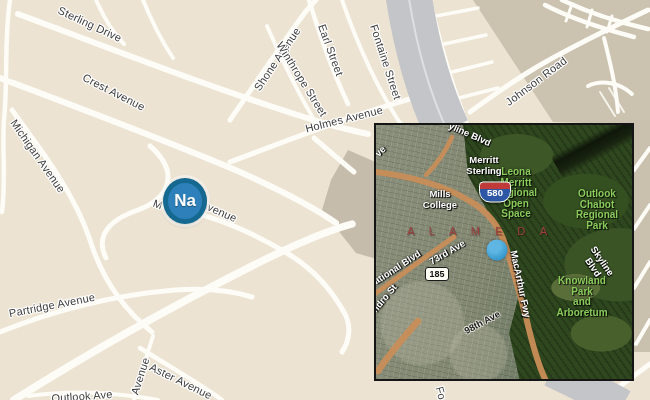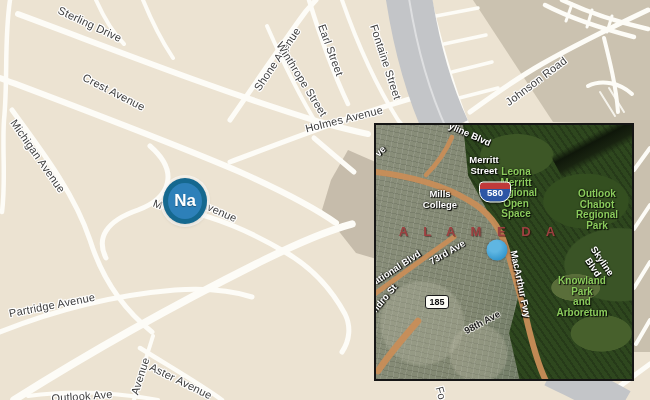--- a/index.html
+++ b/index.html
@@ -53,31 +53,31 @@
   .sat-ravine{position:absolute;left:175px;top:-8px;width:95px;height:55px;
     transform:rotate(-28deg);
     background:linear-gradient(to bottom,transparent 28%,#0f170a 42%,#182310 60%,transparent 74%);}
 
   .ilbl{position:absolute;color:#fff;font-weight:bold;font-size:9.5px;white-space:pre-line;
         text-align:center;transform:translate(-50%,-50%);
         text-shadow:0 0 2px #000,1px 1px 1px #000;}
   .iglbl{position:absolute;color:#8bcb5c;font-weight:bold;font-size:10px;line-height:10.5px;
         white-space:pre-line;text-align:center;transform:translate(-50%,-50%);
         text-shadow:1px 1px 1px rgba(0,0,0,.85),0 0 2px rgba(0,0,0,.7);}
-  .alameda{position:absolute;color:#9c4040;font-weight:bold;font-size:13px;white-space:nowrap;
+  .alameda{position:absolute;color:#9c4040;font-weight:normal;font-size:11px;white-space:nowrap;
         transform:translate(-50%,-50%);letter-spacing:6px;
         text-shadow:1px 1px 1px rgba(40,0,0,.45);}
   .idark{color:#1d1d1d;text-shadow:1px 0 0 #e8e8e0,-1px 0 0 #e8e8e0,0 1px 0 #e8e8e0,0 -1px 0 #e8e8e0;}
 
   .shield580{position:absolute;left:87px;top:67px;width:32px;height:21px;
     transform:translate(-50%,-50%);border:1.5px solid #fff;border-radius:4px 4px 11px 11px;
     background:linear-gradient(#c03a3a 0 32%,#2d56a5 32% 100%);
     display:flex;align-items:center;justify-content:center;
     color:#fff;font-weight:bold;font-size:9.5px;box-shadow:0 1px 2px rgba(0,0,0,.5);margin-left:32px;}
-  .shield185{position:absolute;left:61px;top:177px;width:24px;height:14px;
+  .shield185{position:absolute;left:61px;top:149px;width:24px;height:14px;
     transform:translate(-50%,-50%);border:1.5px solid #1a1a1a;border-radius:3px;
     background:#fdfdf6;display:flex;align-items:center;justify-content:center;
     color:#111;font-weight:bold;font-size:9px;}
   .inset-dot{position:absolute;left:121px;top:125px;width:21px;height:21px;
     transform:translate(-50%,-50%);border-radius:50%;
     background:radial-gradient(circle at 38% 32%,#5fb6e2 0 30%,#3396cc 75%,#2b86ba 100%);
     box-shadow:0 0 3px rgba(0,0,30,.4);}
 </style>
 </head>
 <body>
@@ -175,21 +175,21 @@
         <path d="M 0,47 C 40,52 70,62 92,75 C 112,86 124,102 130,122 C 138,148 144,170 150,192 C 156,218 162,240 170,256" stroke-width="6"></path>
         <path d="M 50,50 C 62,38 70,26 76,12" stroke-width="4.5"></path>
         <path d="M 0,168 C 28,148 52,130 78,112" stroke-width="5"></path>
         <path d="M 42,196 C 28,212 14,228 2,246" stroke-width="6.5"></path>
       </g>
     </svg>
 
     <div class="ilbl" style="left:4px;top:26px;transform:translate(-50%,-50%) rotate(-45deg);">ve</div>
     <div class="ilbl" style="left:94px;top:9px;transform:translate(-50%,-50%) rotate(24deg);">yline Blvd</div>
     <div class="ilbl" style="left:108px;top:40px;">Merritt
-Street</div>
+Sterling</div>
     <div class="iglbl" style="left:140px;top:68px;">Leona
 Merritt
 Regional
 Open
 Space</div>
     <div class="iglbl" style="left:221px;top:85px;">Outlook
 Chabot
 Regional
 Park</div>
     <div class="ilbl" style="left:64px;top:74px;">Mills

